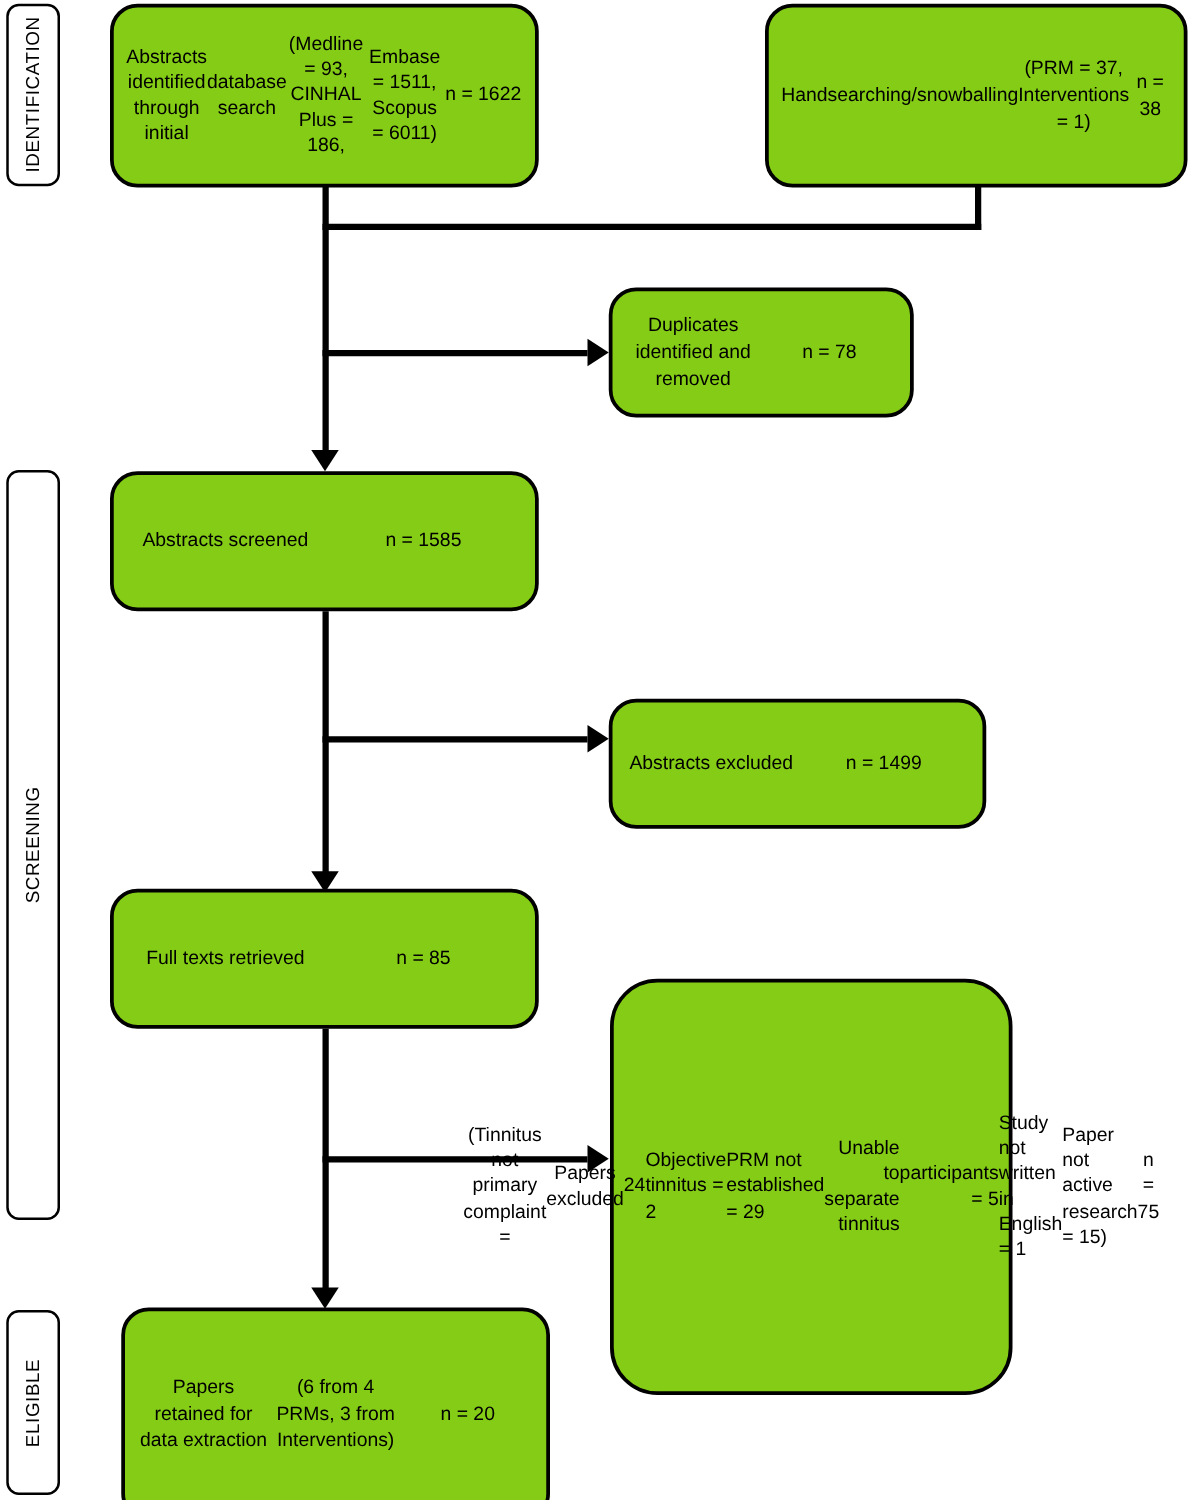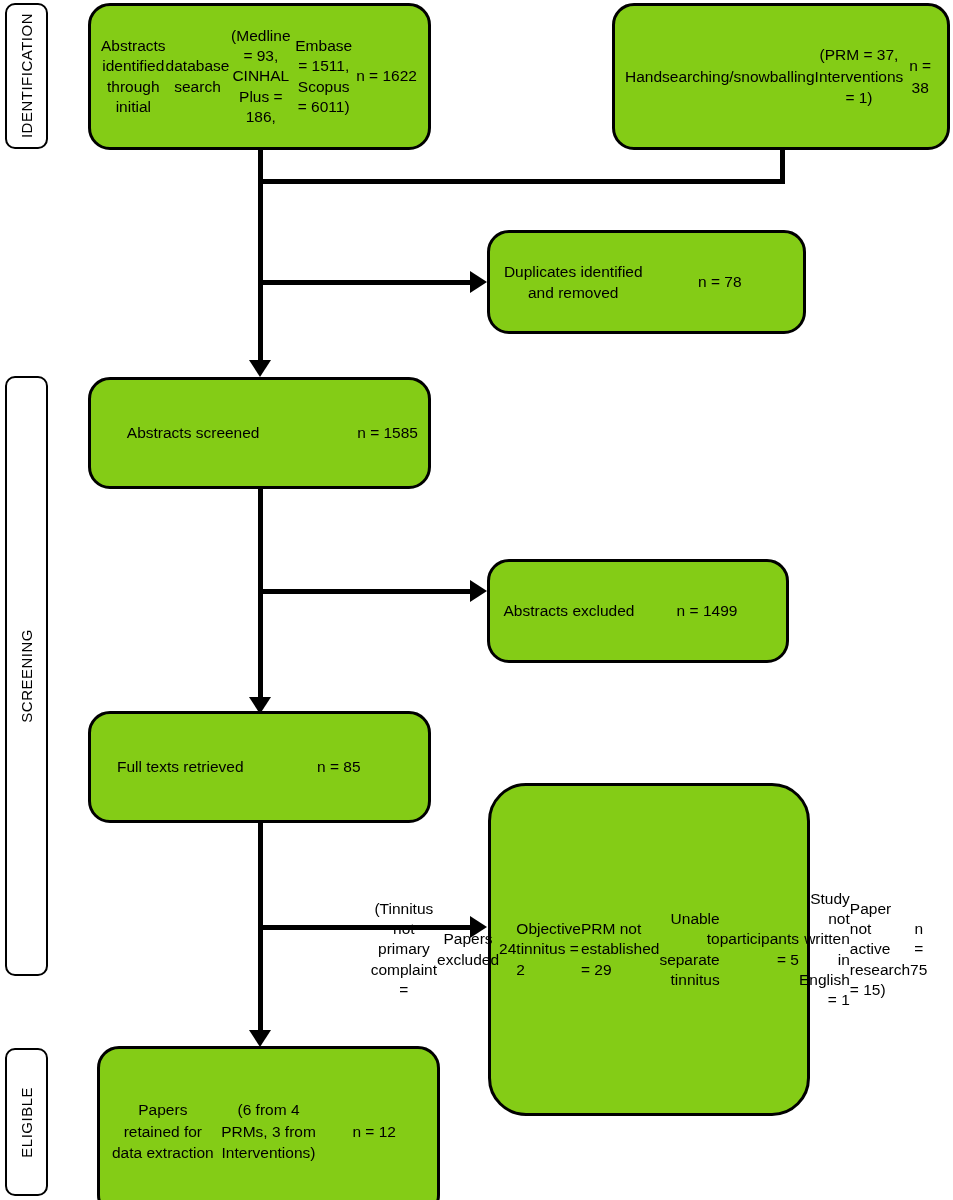--- a/index.html
+++ b/index.html
@@ -132,27 +132,27 @@
   </div>
 
   <div class="box" style="left:612px; top:3px; width:338px; height:147px;">
     <span class="line">Handsearching/snowballing</span>
     <span class="gap"></span>
     <span class="line">(PRM = 37, Interventions = 1)</span>
     <span class="gap"></span>
     <span class="line">n = 38</span>
   </div>
 
-  <div class="box" style="left:487px; top:230px; width:319px; height:104px;">
+  <div class="box" style="left:487px; top:230px; width:244px; height:104px;">
     <span class="line">Duplicates identified and removed</span>
     <span class="gap"></span>
     <span class="line">n = 78</span>
   </div>
 
-  <div class="box" style="left:88px; top:377px; width:343px; height:112px;text-align:right;">
+  <div class="box" style="left:88px; top:377px; width:343px; height:112px;">
     <span class="line">Abstracts screened</span>
     <span class="gap"></span>
     <span class="line">n = 1585</span>
   </div>
 
   <div class="box" style="left:487px; top:559px; width:302px; height:104px;">
     <span class="line">Abstracts excluded</span>
     <span class="gap"></span>
     <span class="line">n = 1499</span>
   </div>
@@ -164,27 +164,27 @@
   </div>
 
   <div class="box tight" style="left:488px; top:783px; width:322px; height:333px; border-radius:38px;">
     <span class="line">(Tinnitus not primary complaint =</span>
     <span class="line">Papers excluded</span>
     <span class="line">24</span>
     <span class="line" style="text-align:left;">Objective tinnitus = 2</span>
     <span class="line" style="text-align:left;">PRM not established = 29</span>
     <span class="line" style="text-align:right;">Unable to separate tinnitus</span>
     <span class="line" style="text-align:right;">participants = 5</span>
-    <span class="line" style="text-align:right;">Study not written in English = 1</span>
+    <span class="line" style="text-align:left;">Study not written in English = 1</span>
     <span class="line" style="text-align:left;">Paper not active research = 15)</span>
     <span class="gap" style="height:20px;"></span>
     <span class="line">n = 75</span>
   </div>
 
   <div class="box" style="left:97px; top:1046px; width:343px; height:171px;">
     <span class="line">Papers retained for data extraction</span>
     <span class="gap"></span>
     <span class="line">(6 from 4 PRMs, 3 from Interventions)</span>
     <span class="gap"></span>
-    <span class="line">n = 12</span>
+    <span class="line">n = 20</span>
   </div>
 
 </div>
 
 </body></html>

